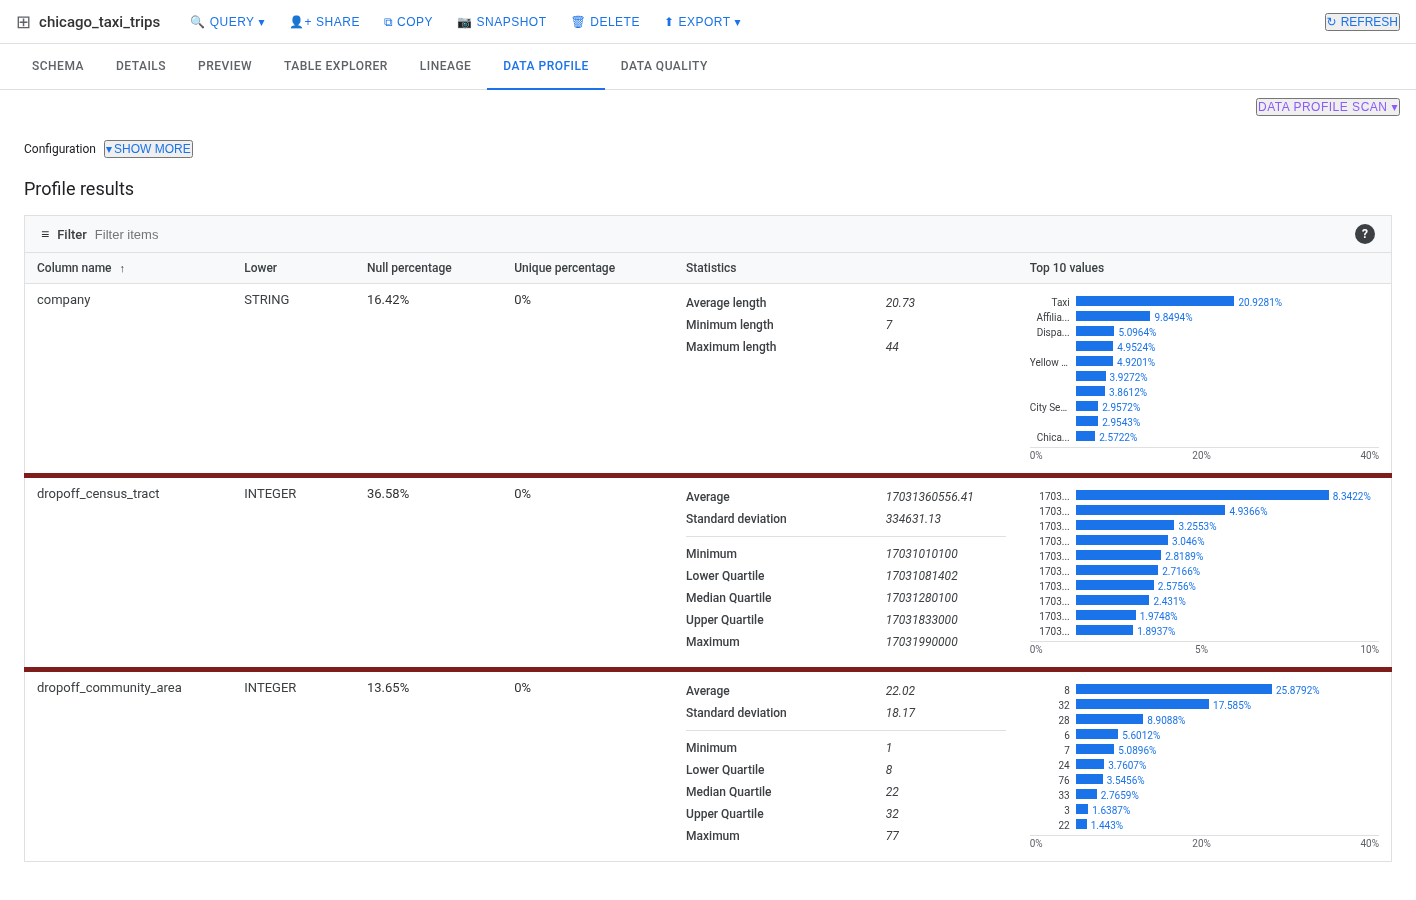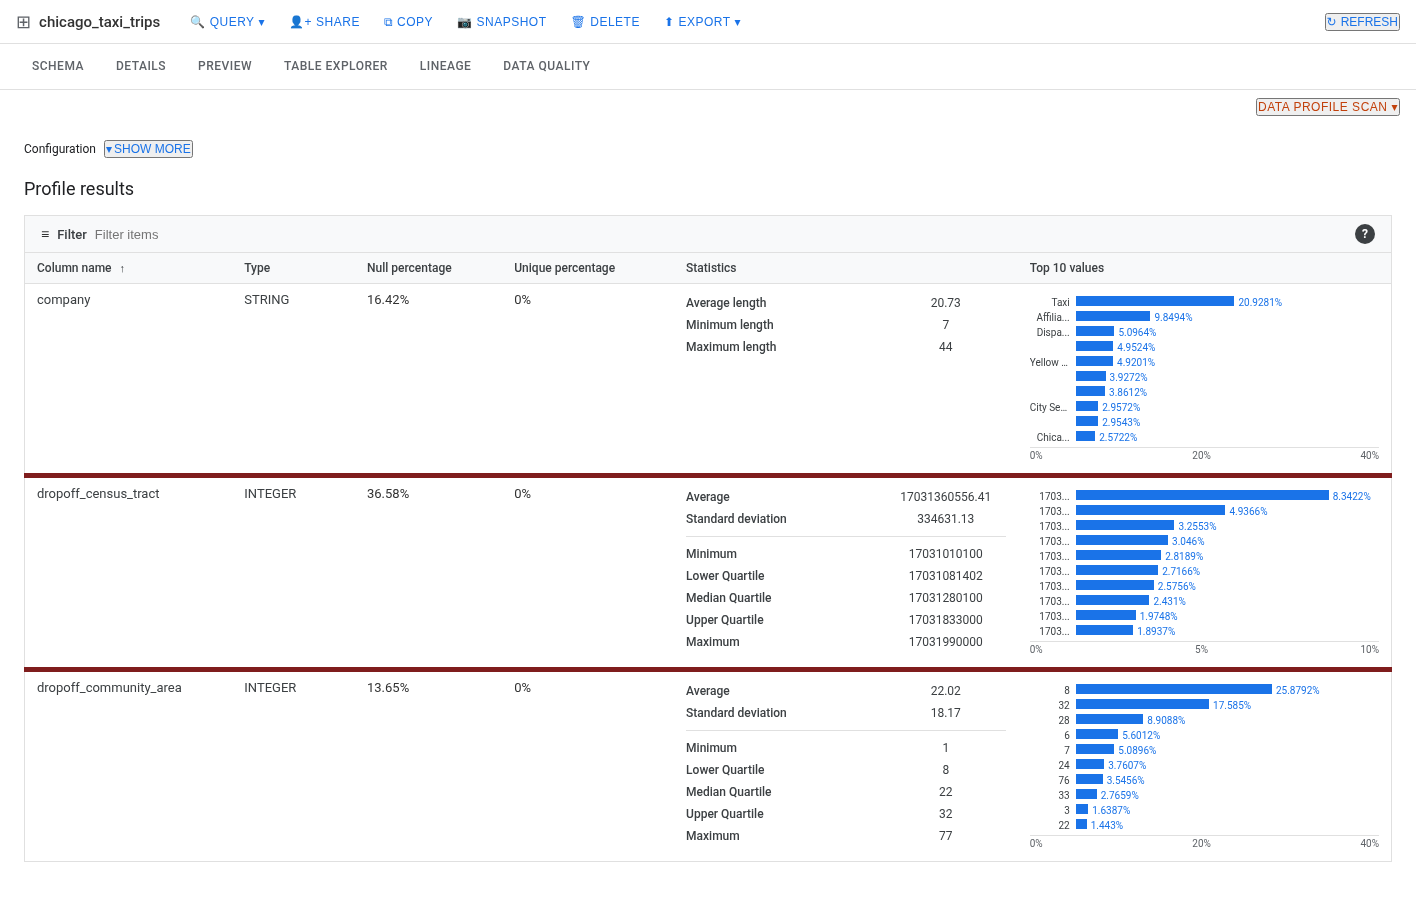--- a/index.html
+++ b/index.html
@@ -19,21 +19,21 @@
     }
     .toolbar-refresh { margin-left: auto; color: #1a73e8; font-size: 12px; font-weight: 500; cursor: pointer; display: flex; align-items: center; gap: 4px; }
     
     
     .tabs { display: flex; align-items: center; padding: 0 16px; border-bottom: 1px solid #e0e0e0; height: 46px; }
     .tab { padding: 0 16px; height: 46px; display: flex; align-items: center; font-size: 12px; font-weight: 500; color: #5f6368; cursor: pointer; letter-spacing: 0.5px; border-bottom: 2px solid transparent; }
     .tab.active { color: #1a73e8; border-bottom: 2px solid #1a73e8; }
     
     
     .sub-toolbar { display: flex; justify-content: flex-end; padding: 8px 16px; }
-    .data-profile-scan-btn { color: #c2410c; font-size: 12px; font-weight: 500; cursor: pointer; display: flex; align-items: center; gap: 4px; letter-spacing: 0.5px; }
+    .data-profile-scan-btn { color: #8b5cf6; font-size: 12px; font-weight: 500; cursor: pointer; display: flex; align-items: center; gap: 4px; letter-spacing: 0.5px; }
     
     
     .main { padding: 16px 24px; }
     .config-section { margin-bottom: 20px; display: flex; align-items: center; gap: 8px; }
     .config-title { font-size: 12px; font-weight: 400; color: #202124; }
     .show-more { color: #1a73e8; font-size: 12px; font-weight: 500; cursor: pointer; display: flex; align-items: center; gap: 2px; }
     .profile-results-title { font-size: 18px; font-weight: 400; color: #202124; margin-bottom: 16px; }
     
     
     .filter-bar { display: flex; align-items: center; padding: 8px 16px; background: #f8f9fa; border: 1px solid #e0e0e0; border-bottom: none; gap: 8px; }
@@ -44,21 +44,21 @@
     
     .data-table { width: 100%; border-collapse: collapse; border: 1px solid #e0e0e0; }
     .data-table th { background: #f8f9fa; padding: 8px 12px; text-align: left; font-size: 12px; font-weight: 500; color: #3c4043; border-bottom: 1px solid #e0e0e0; white-space: nowrap; }
     .data-table td { padding: 8px 12px; vertical-align: top; border-bottom: 5px solid #7f1d1d; font-size: 13px; }
     .data-table tr:last-child td { border-bottom: none; }
     .col-name { font-weight: 400; color: #3c4043; }
     .col-type { color: #3c4043; font-size: 12px; }
     
     .stat-row { display: flex; justify-content: space-between; padding: 4px 0; font-size: 12px; }
     .stat-label { color: #3c4043; font-weight: 500; }
-    .stat-value { color: #3c4043; min-width: 120px; text-align: center; }
+    .stat-value { color: #3c4043; min-width: 120px; text-align: left; font-style: italic; }
     .stat-divider { border: none; border-top: 1px solid #e0e0e0; margin: 6px 0; }
     
     .sort-icon { display: inline-block; margin-left: 4px; color: #3c4043; font-size: 11px; }
     
     
     .chart-container { padding: 4px 0; min-width: 280px; }
     .chart-row { display: flex; align-items: center; margin-bottom: 3px; font-size: 10px; }
     .chart-label { width: 40px; text-align: right; margin-right: 6px; color: #3c4043; font-size: 10px; white-space: nowrap; overflow: hidden; text-overflow: ellipsis; }
     .chart-bar-wrap { flex: 1; position: relative; }
     .chart-bar { height: 10px; background: #1a73e8; display: inline-block; }
@@ -118,20 +118,23 @@
     <span>DETAILS</span>
   </div>
   <div class="tab">
     <span>PREVIEW</span>
   </div>
   <div class="tab">
     <span>TABLE EXPLORER</span>
   </div>
   <div class="tab">
     <span>LINEAGE</span>
+  </div>
+  <div class="tab active">
+    <span>DATA PROFILE</span>
   </div>
   <div class="tab">
     <span>DATA QUALITY</span>
   </div>
 </div>
 
 <div class="sub-toolbar">
   <button class="data-profile-scan-btn">
     <span>DATA PROFILE SCAN</span>
     <span>▾</span>
@@ -160,21 +163,21 @@
   <table class="data-table">
     <thead>
       <tr>
         <th style="min-width:140px;">
           <div class="th-sort">
             <span>Column name</span>
             <span class="sort-icon">↑</span>
           </div>
         </th>
         <th style="min-width:100px;">
-          <span>Type</span>
+          <span>Lower</span>
         </th>
         <th style="min-width:120px;">
           <span>Null percentage</span>
         </th>
         <th style="min-width:140px;">
           <span>Unique percentage</span>
         </th>
         <th style="min-width:280px;">
           <span>Statistics</span>
         </th>

